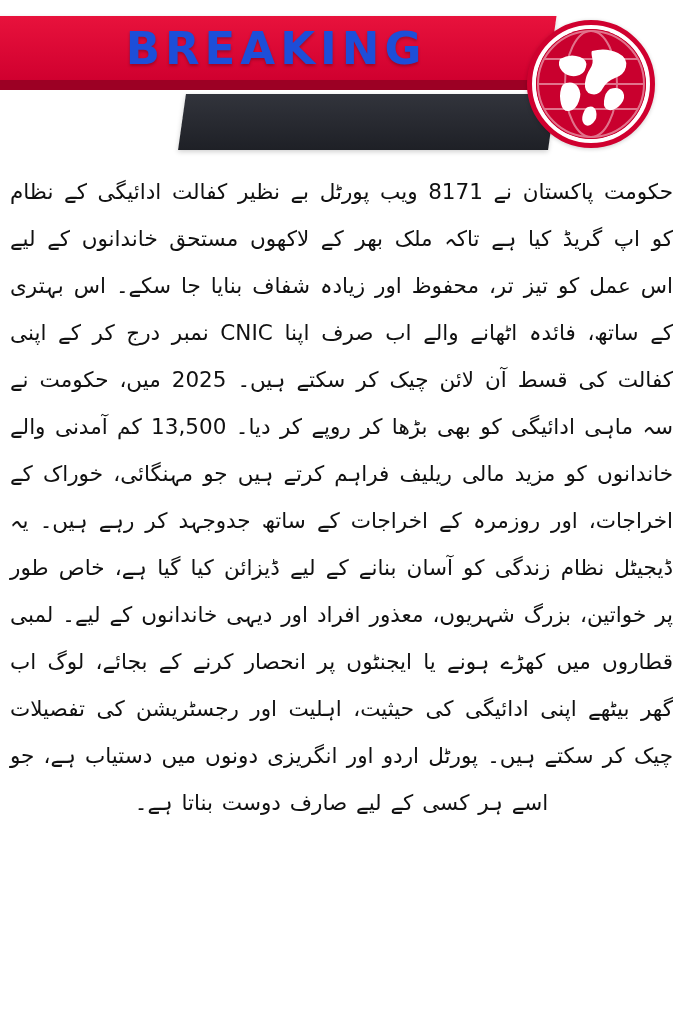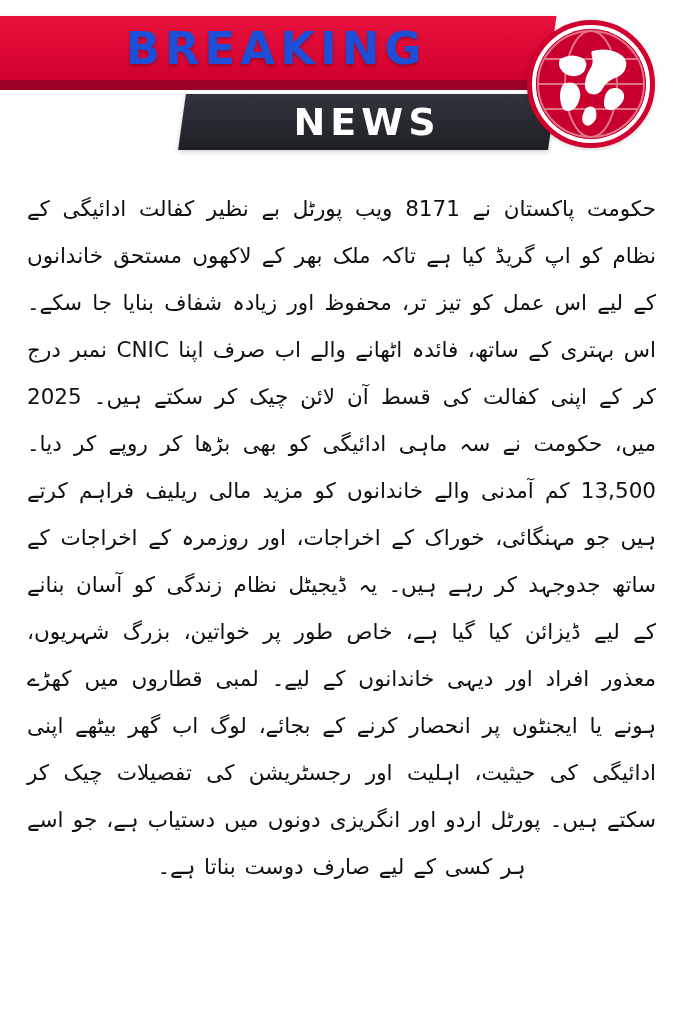--- a/index.html
+++ b/index.html
@@ -133,35 +133,34 @@
     direction: rtl;
     text-align: justify;
     text-align-last: center;
     font-family: "DejaVu Sans", "Liberation Sans", sans-serif;
     font-size: 21.5px;
     line-height: 47px;
     color: #111111;
     word-spacing: 2px;
   }
   .article p {
-    margin: 17px;
+    margin: 0;
   }
 </style>
 </head>
 <body>
 
 <div class="page">
 
   <div class="banner">
     <div class="banner-red"></div>
     <div class="banner-red-dark"></div>
     <div class="banner-breaking">BREAKING</div>
 
     <div class="banner-dark"></div>
-    <div class="banner-news">NEWS</div>
 
     <div class="globe-wrap">
       <div class="globe-ring"></div>
       <div class="globe-inner">
         <svg width="110" height="110" viewBox="0 0 110 110" aria-hidden="true">
           <circle cx="55" cy="55" r="55" fill="#c9002e"></circle>
           <g fill="#ffffff">
             <path d="M24 30 q10 -6 20 -2 q8 3 6 10 q-2 8 -10 9 q-9 1 -14 -5 q-5 -6 -2 -12 z"></path>
             <path d="M30 54 q8 -2 12 4 q4 6 1 14 q-3 9 -10 10 q-6 1 -8 -7 q-2 -9 0 -15 q1 -5 5 -6 z"></path>
             <path d="M56 22 q14 -4 26 2 q10 5 8 14 q-2 8 -11 11 q-8 3 -12 10 q-4 8 -12 6 q-7 -2 -6 -11 q1 -8 5 -14 q4 -6 2 -12 q-1 -5 0 -6 z"></path>

